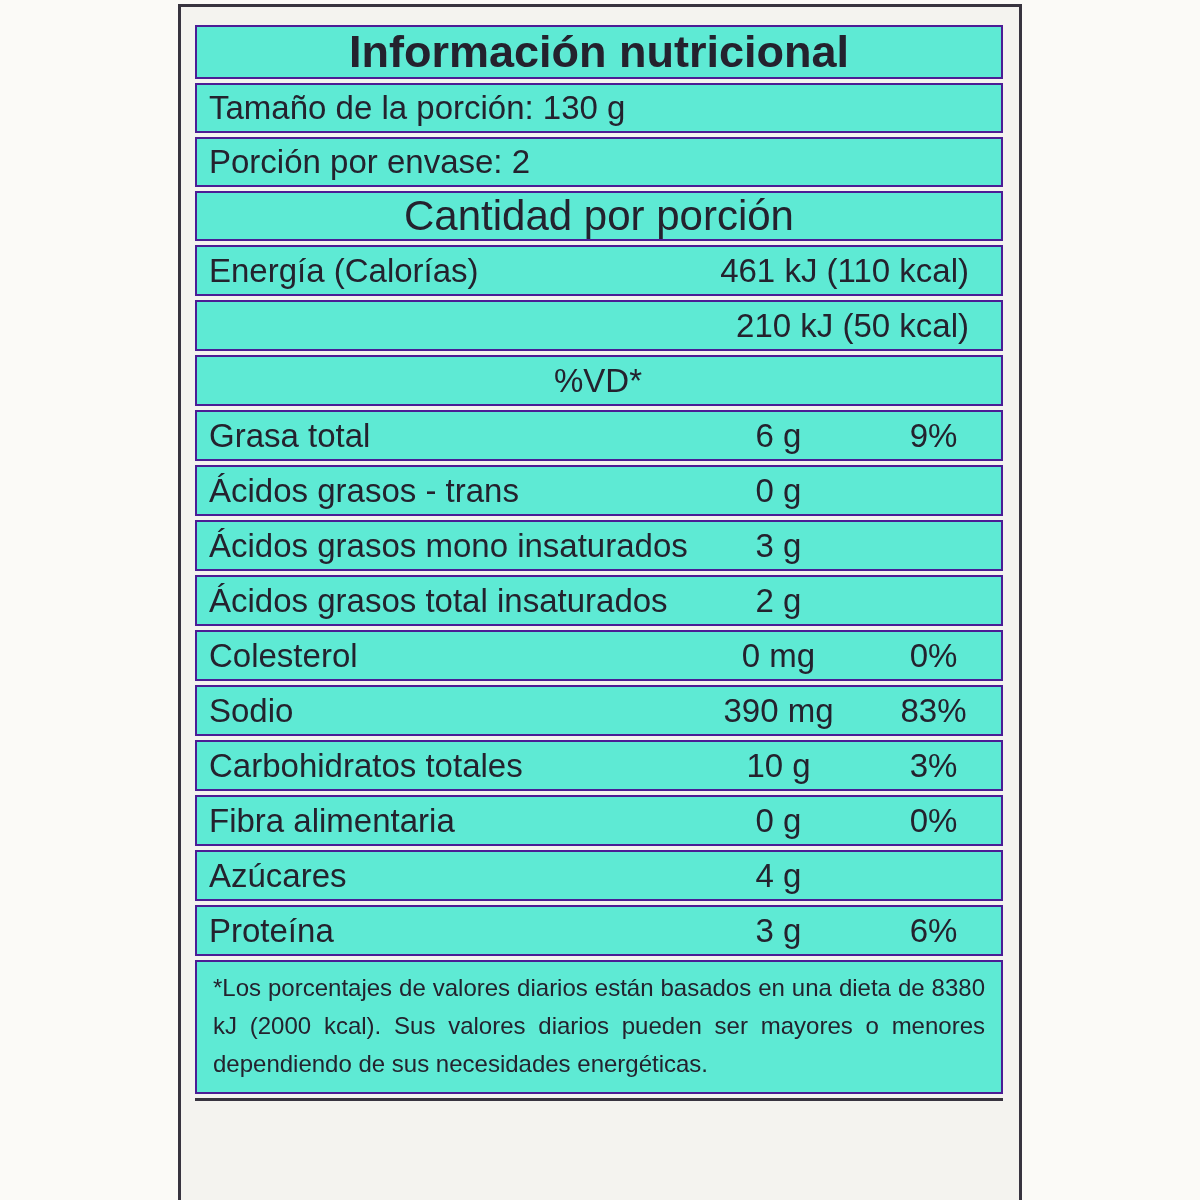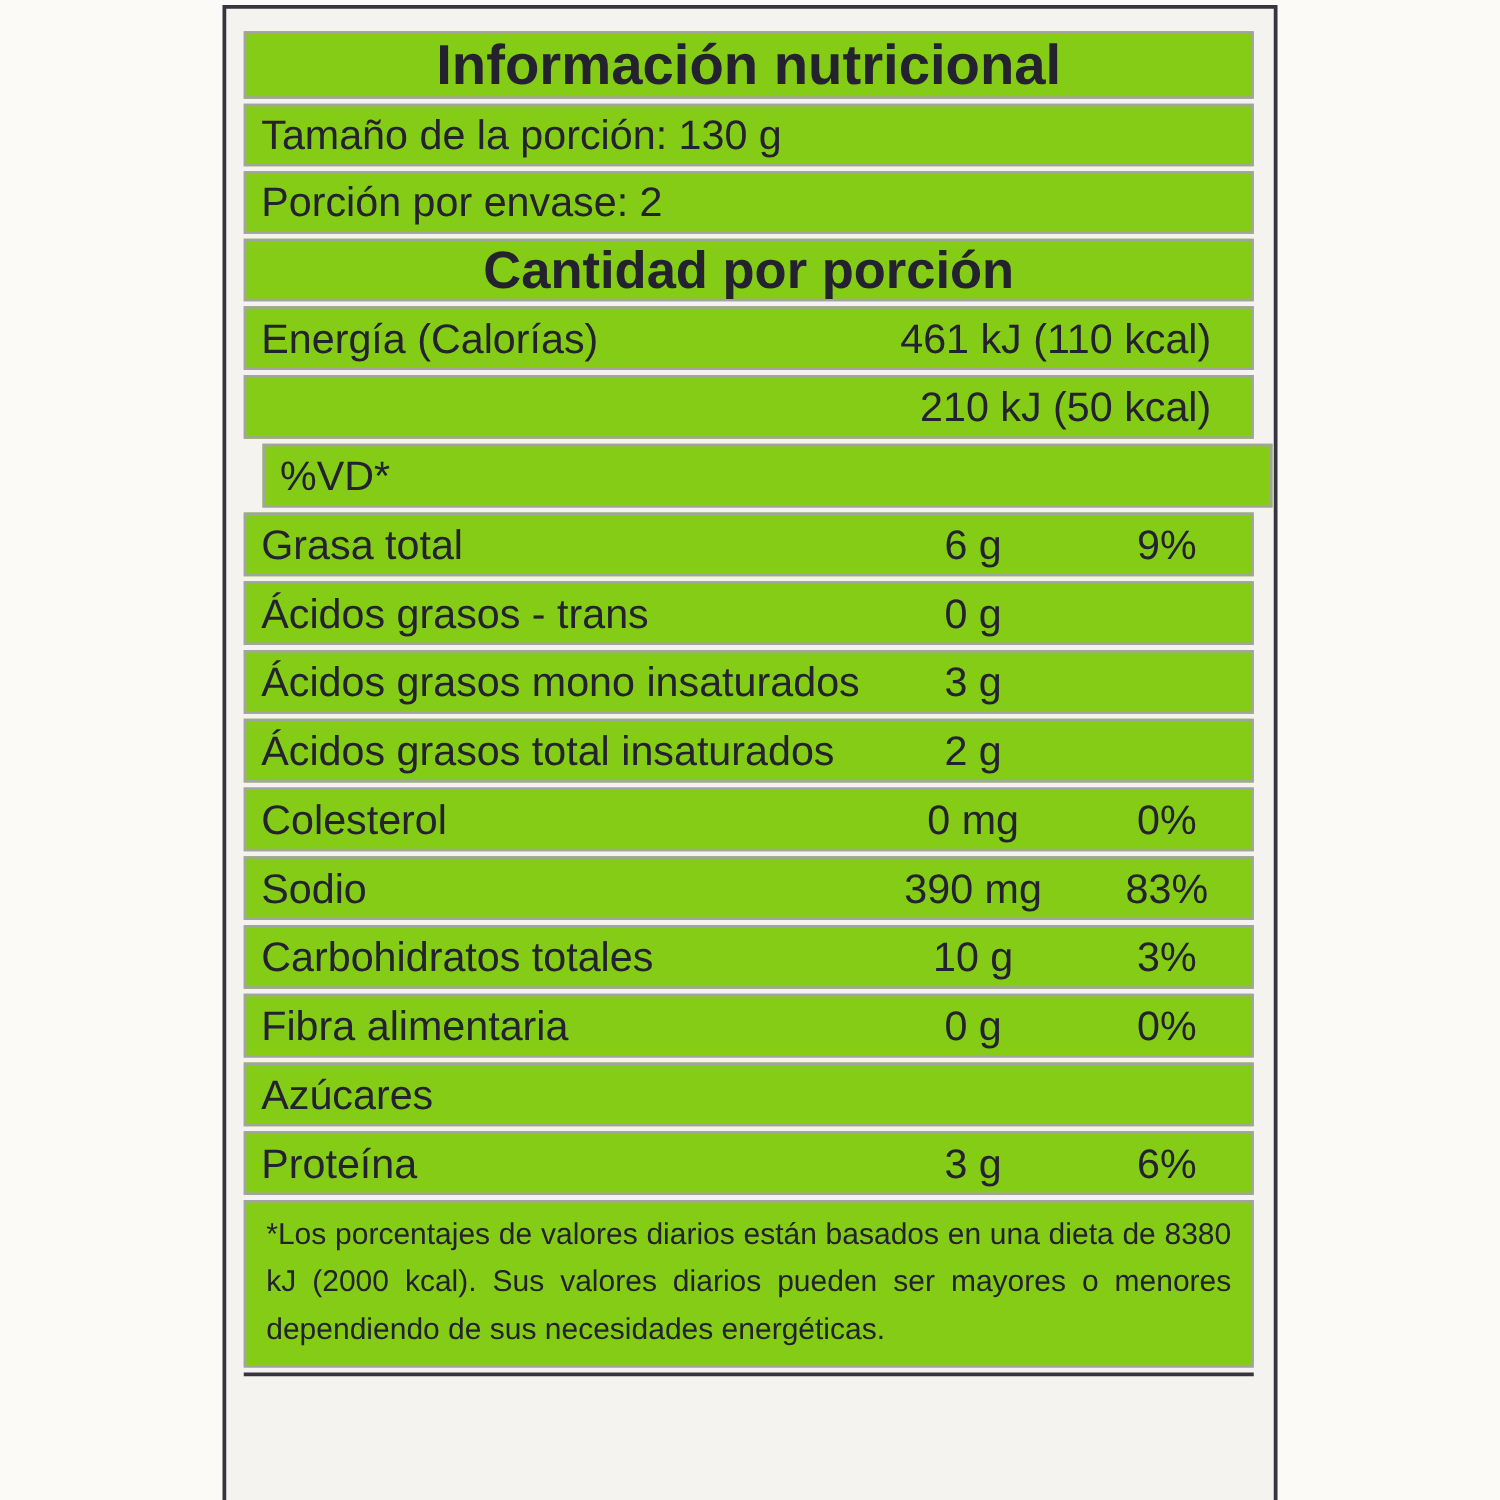--- a/index.html
+++ b/index.html
@@ -27,53 +27,52 @@
   }
   .label-content {
     position: absolute;
     left: 195px;
     top: 25px;
     width: 808px;
   }
   .row {
     box-sizing: border-box;
     width: 808px;
-    border: 2px solid #a3a3a3;
-    background: #84cc16;
+    border: 2px solid #4c1d95;
+    background: #5eead4;
     margin-bottom: 4px;
     display: flex;
     align-items: center;
     height: 51px;
     font-size: 33px;
     padding: 0 0 0 12px;
     white-space: nowrap;
   }
   .title-row {
     height: 54px;
     justify-content: center;
     font-weight: bold;
     font-size: 45px;
     padding: 0;
   }
   .serving-row { height: 50px; }
   .section-row {
     height: 50px;
     justify-content: center;
-    font-weight: bold;
+    font-weight: normal;
     font-size: 42px;
     padding: 0;
   }
   .energy-row .energy-value {
     margin-left: auto;
     padding-right: 32px;
   }
   .dvheader-row {
-    justify-content: flex-start;
+    justify-content: center;
     padding: 0 14px 0 12px;
-    margin-left: 15px;
   }
   .nutrient-row .nutrient-label { flex: 1; }
   .nutrient-row .nutrient-amount {
     width: 175px;
     text-align: center;
   }
   .nutrient-row .nutrient-dv {
     width: 135px;
     text-align: center;
   }
@@ -172,20 +171,21 @@
   </div>
 
   <div class="row nutrient-row">
     <span class="nutrient-label">Fibra alimentaria</span>
     <span class="nutrient-amount">0 g</span>
     <span class="nutrient-dv">0%</span>
   </div>
 
   <div class="row nutrient-row">
     <span class="nutrient-label">Azúcares</span>
+    <span class="nutrient-amount">4 g</span>
     <span class="nutrient-dv"></span>
   </div>
 
   <div class="row nutrient-row">
     <span class="nutrient-label">Proteína</span>
     <span class="nutrient-amount">3 g</span>
     <span class="nutrient-dv">6%</span>
   </div>
 
   <div class="row footnote-row">

